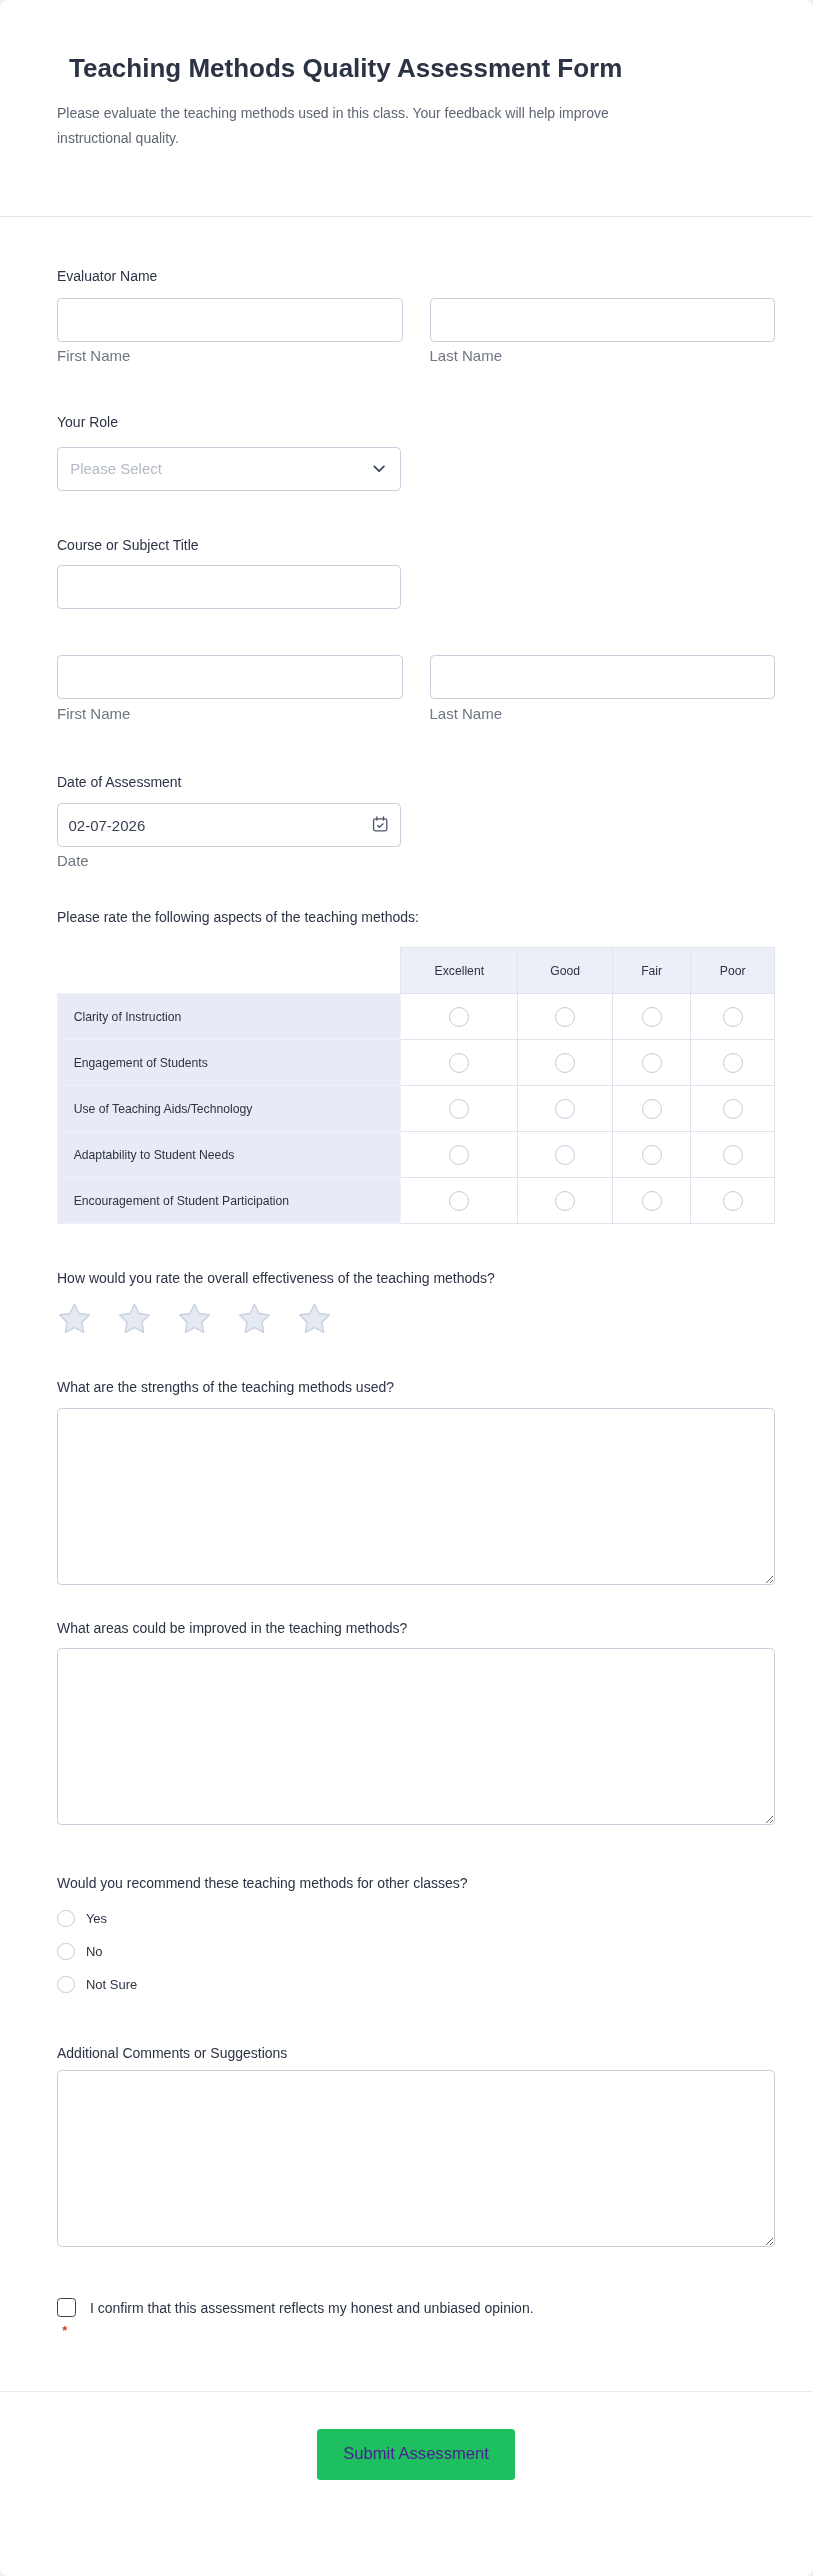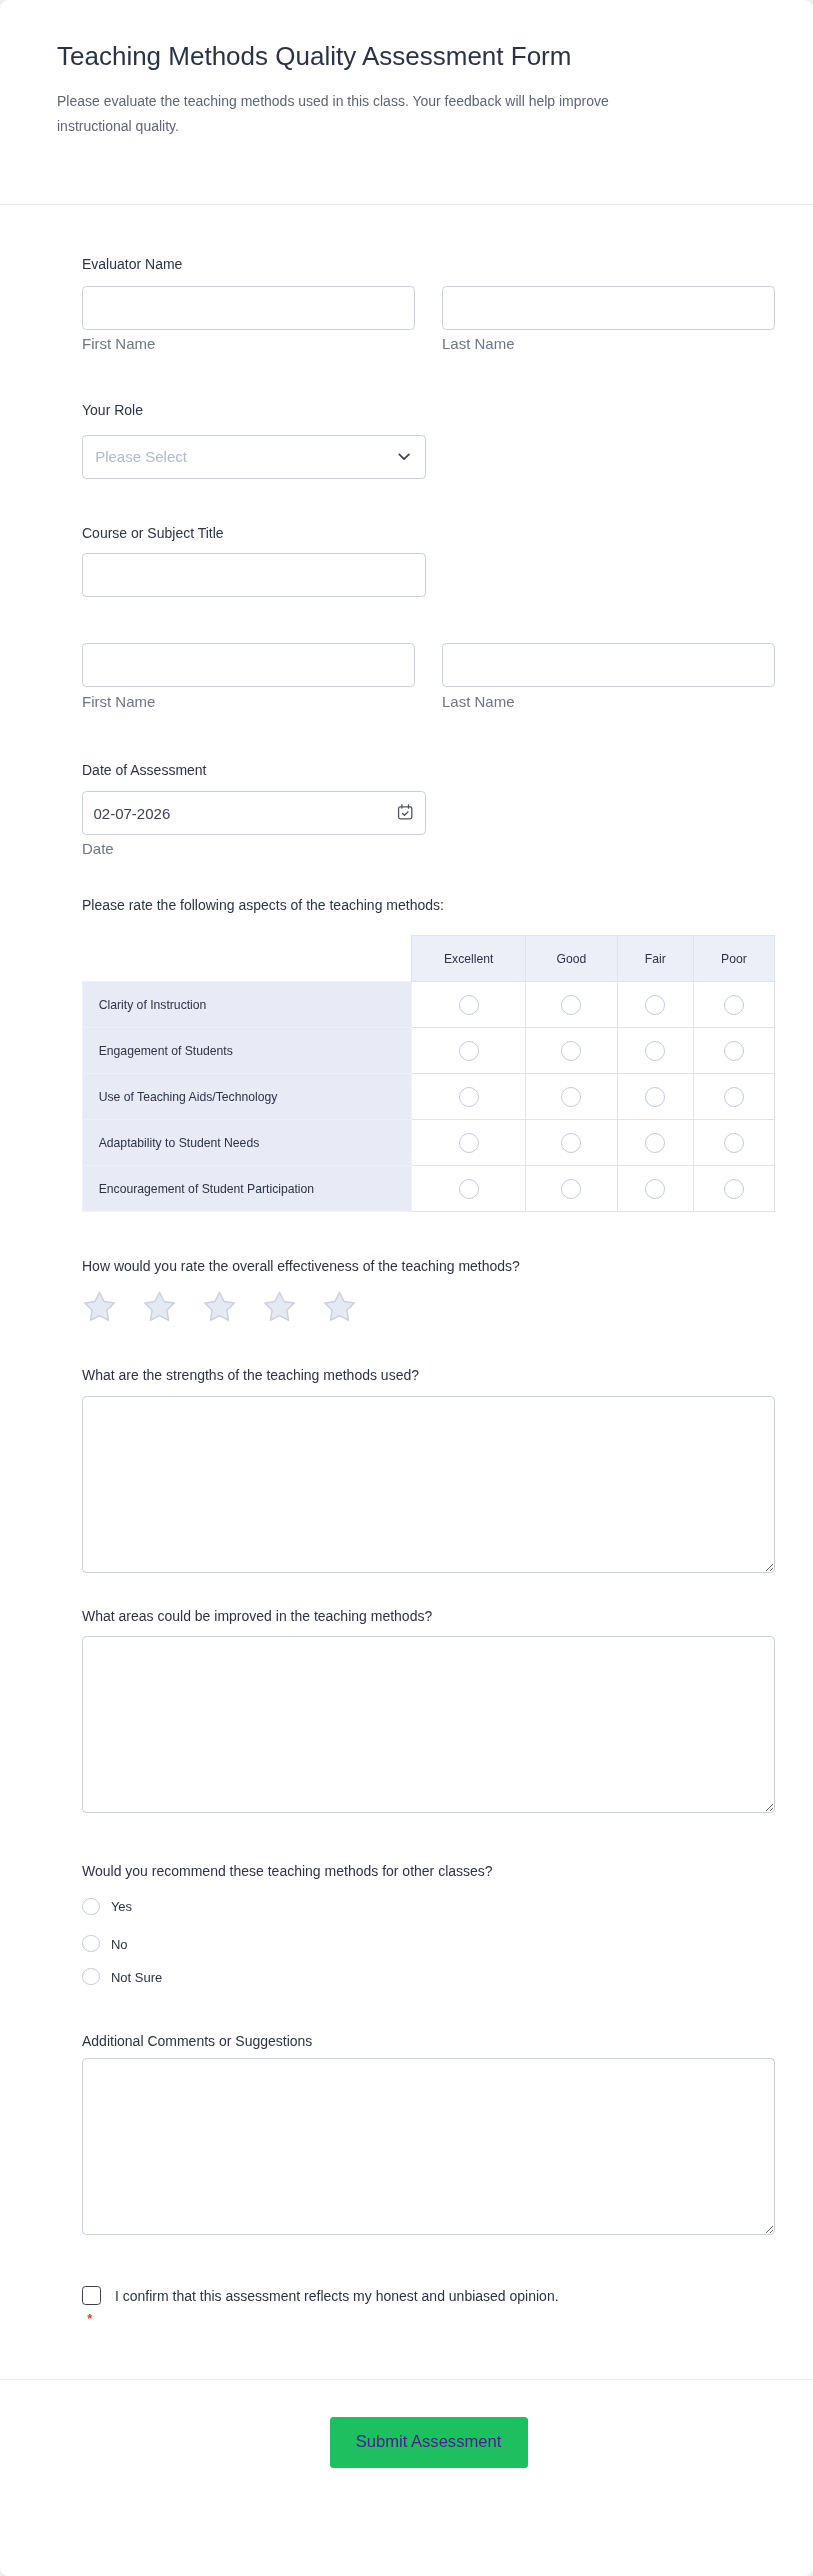--- a/index.html
+++ b/index.html
@@ -2,26 +2,26 @@
 <html style="font-size:14px"><head>
 <meta charset="utf-8">
 <style>
   html,body { margin:0; padding:0; background:#edeff3; font-family:"Liberation Sans", sans-serif; }
   .card {
     width:813px; min-height:2576px; margin:0 auto; background:#ffffff;
     border-radius:8.7px; box-sizing:border-box; overflow:hidden;
   }
   
   .header { padding:37px 57px 0 57px; }
-  .title { margin:0; font-size:26px; line-height:38px; font-weight:400; color:#2c3345; }
+  .title { margin:12px; font-size:26px; line-height:38px; font-weight:700; color:#2c3345; }
   .subtitle { margin:14px 0 0 0; font-size:14px; line-height:25px; color:#5e6573; max-width:577px; }
   .hdr-divider { border:none; border-top:0.9px solid #e3e7f0; margin:65px 0 0 0; }
   .ftr-divider { border:none; border-top:0.9px solid #e9ebf1; margin:53px 0 0 0; }
 
-  .content { padding:0 38px 0 82px; }
+  .content { padding:0 38px 0 57px; }
 
   .flabel { font-size:14px; line-height:19px; font-weight:500; color:#2c3345; }
 
   .two-col { display:flex; gap:27px; margin-top:12.2px; }
   .col { flex:1; }
 
   .tinput {
     width:100%; height:44px; box-sizing:border-box;
     border:0.9px solid #c8cedb; border-radius:4.4px; background:#fff;
     padding:0 10.5px; font-size:14px; color:#3a4254; font-family:"Liberation Sans", sans-serif;
@@ -66,21 +66,21 @@
   .star { cursor:pointer; }
 
   textarea.tarea {
     width:100%; height:177px; box-sizing:border-box; margin:0; display:block;
     border:0.9px solid #c8cedb; border-radius:4.4px; padding:10.5px;
     font-size:14px; color:#3a4254; font-family:"Liberation Sans", sans-serif; outline:none;
   }
 
   .opts { margin-top:12.2px; }
   .opt { display:flex; align-items:center; gap:11.4px; height:26px; cursor:pointer; }
-  .opt + .opt { margin-top:7px;align-items:flex-end; }
+  .opt + .opt { margin-top:7px; }
   .opt-label { font-size:13px; color:#2c3345; }
 
   .confirm-row { display:flex; align-items:flex-start; gap:14px; }
   .checkbox {
     width:19px; height:19px; box-sizing:border-box; flex:0 0 auto;
     border:1.7px solid #39414f; border-radius:3.5px; background:#fff; cursor:pointer; margin-top:0;
   }
   .confirm-label { font-size:14px; line-height:21px; color:#2c3345; }
   .req-star { margin:3.5px 0 0 5.2px; font-size:13px; font-weight:700; }
 

